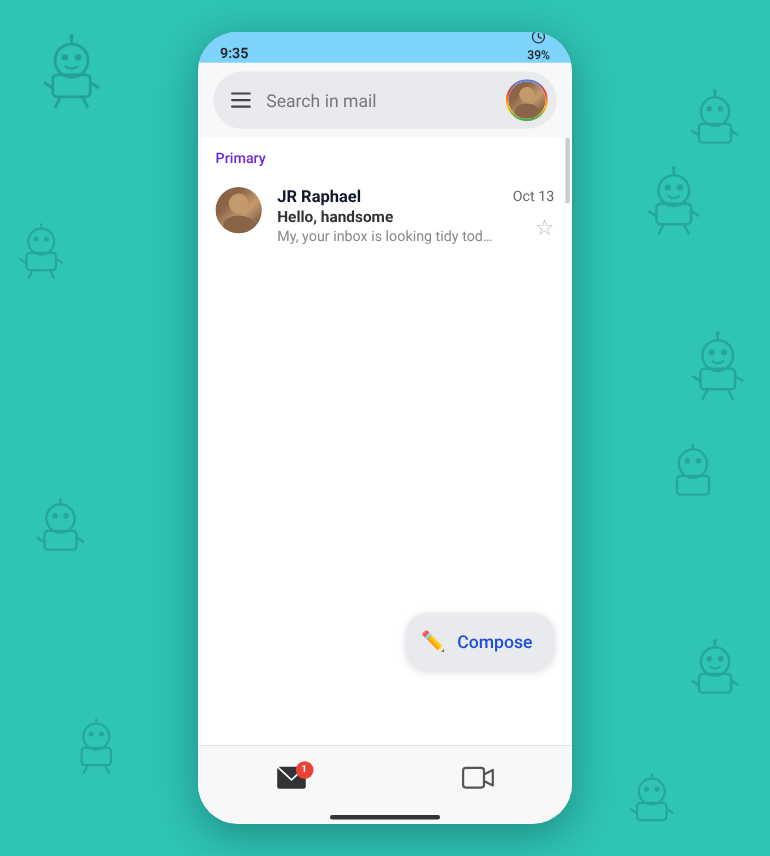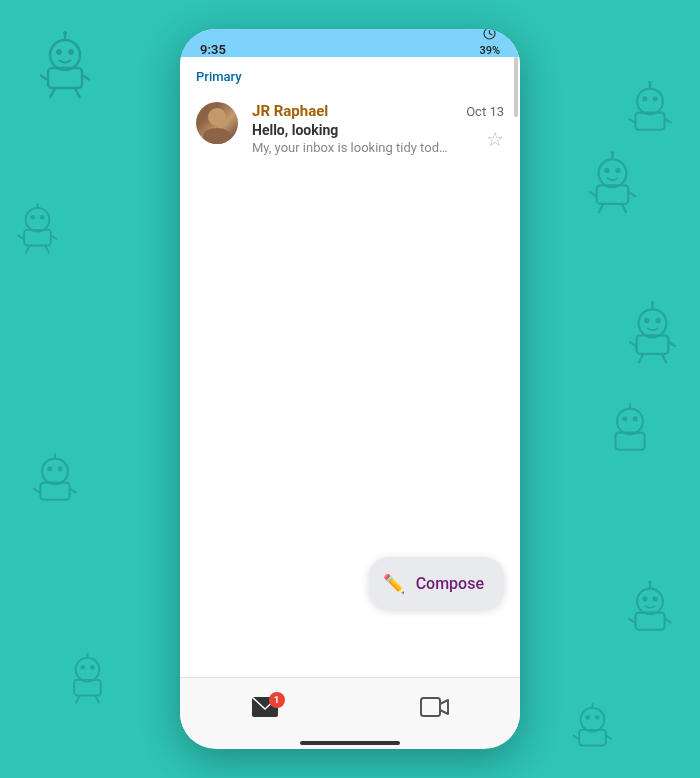--- a/index.html
+++ b/index.html
@@ -158,21 +158,21 @@
       flex: 1;
       background: #fff;
       overflow-y: auto;
       position: relative;
     }
 
     .section-label {
       padding: 12px 16px 6px;
       font-size: 13px;
       font-weight: 500;
-      color: #0369a1;
+      color: #6d28d9;
     }
 
     
     .mail-item {
       display: flex;
       align-items: flex-start;
       padding: 12px 16px;
       cursor: pointer;
       position: relative;
     }
@@ -223,21 +223,21 @@
     .mail-header {
       display: flex;
       justify-content: space-between;
       align-items: center;
       margin-bottom: 2px;
     }
 
     .mail-sender {
       font-size: 15px;
       font-weight: 700;
-      color: #a16207;
+      color: #0f172a;
     }
 
     .mail-date {
       font-size: 13px;
       color: #666;
     }
 
     .mail-subject {
       font-size: 14px;
       font-weight: 700;
@@ -296,21 +296,21 @@
     }
 
     .compose-pencil {
       font-size: 18px;
       color: #333;
     }
 
     .compose-label {
       font-size: 16px;
       font-weight: 500;
-      color: #701a75;
+      color: #1d4ed8;
     }
 
     
     .bottom-nav {
       height: 64px;
       background: #f8f8f8;
       border-top: 1px solid #e0e0e0;
       display: flex;
       align-items: center;
       justify-content: space-around;
@@ -497,33 +497,44 @@
 
       <svg width="13" height="13" viewBox="0 0 13 13" fill="none">
         <circle cx="6.5" cy="6.5" r="5.5" stroke="#333" stroke-width="1.2"></circle>
         <line x1="6.5" y1="3.5" x2="6.5" y2="6.5" stroke="#333" stroke-width="1.2" stroke-linecap="round"></line>
         <line x1="6.5" y1="6.5" x2="9" y2="8" stroke="#333" stroke-width="1.2" stroke-linecap="round"></line>
       </svg>
       <span class="battery-text">39%</span>
     </div>
   </div>
 
+  <div class="search-bar">
+    <div class="hamburger-icon">
+      <span></span>
+      <span></span>
+      <span></span>
+    </div>
+    <span class="search-text">Search in mail</span>
+    <div class="avatar-ring">
+      <div class="avatar-inner"></div>
+    </div>
+  </div>
 
   <div class="mail-content">
 
     <div class="section-label">Primary</div>
 
     <div class="mail-item">
       <div class="mail-avatar"></div>
       <div class="mail-body">
         <div class="mail-header">
           <span class="mail-sender">JR Raphael</span>
           <span class="mail-date">Oct 13</span>
         </div>
-        <div class="mail-subject">Hello, looking</div>
+        <div class="mail-subject">Hello, handsome</div>
         <div class="mail-preview">My, your inbox is looking tidy today!</div>
       </div>
       <span class="star-icon">☆</span>
     </div>
 
     <div class="scrollbar-track">
       <div class="scrollbar-thumb"></div>
     </div>
 
     <div class="compose-btn">

